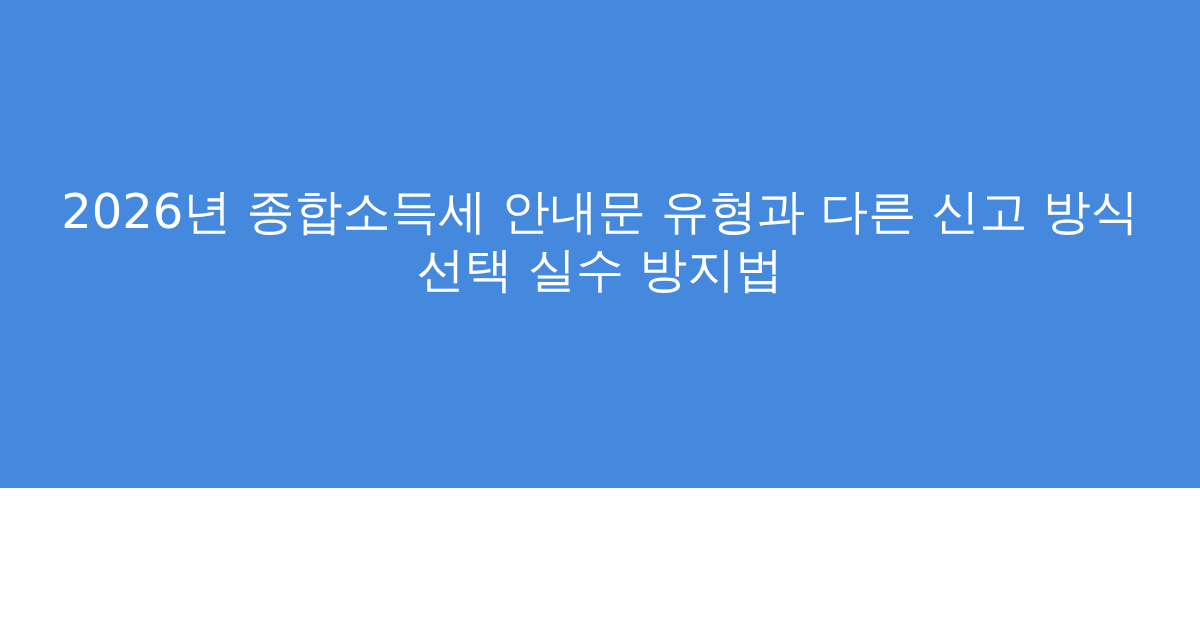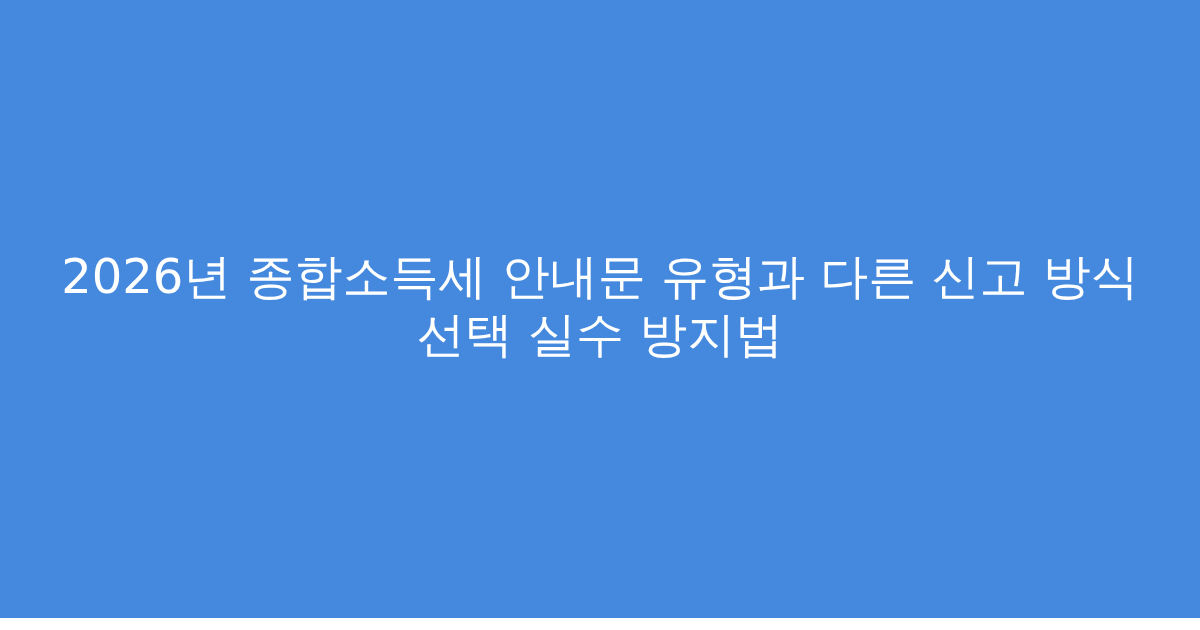--- a/index.html
+++ b/index.html
@@ -12,21 +12,21 @@
     width: 1200px;
     height: 630px;
     overflow: hidden;
     font-family: "DejaVu Sans", "Liberation Sans", sans-serif;
   }
 
   .card {
     position: relative;
     box-sizing: border-box;
     width: 1200px;
-    height: 618px;
+    height: 488px;
     display: flex;
     align-items: center;
     justify-content: center;
     background-color: #4589de;
   }
 
   .headline-block {
     width: 1120px;
     margin: 0;
     padding: 0 0 8px 0;

